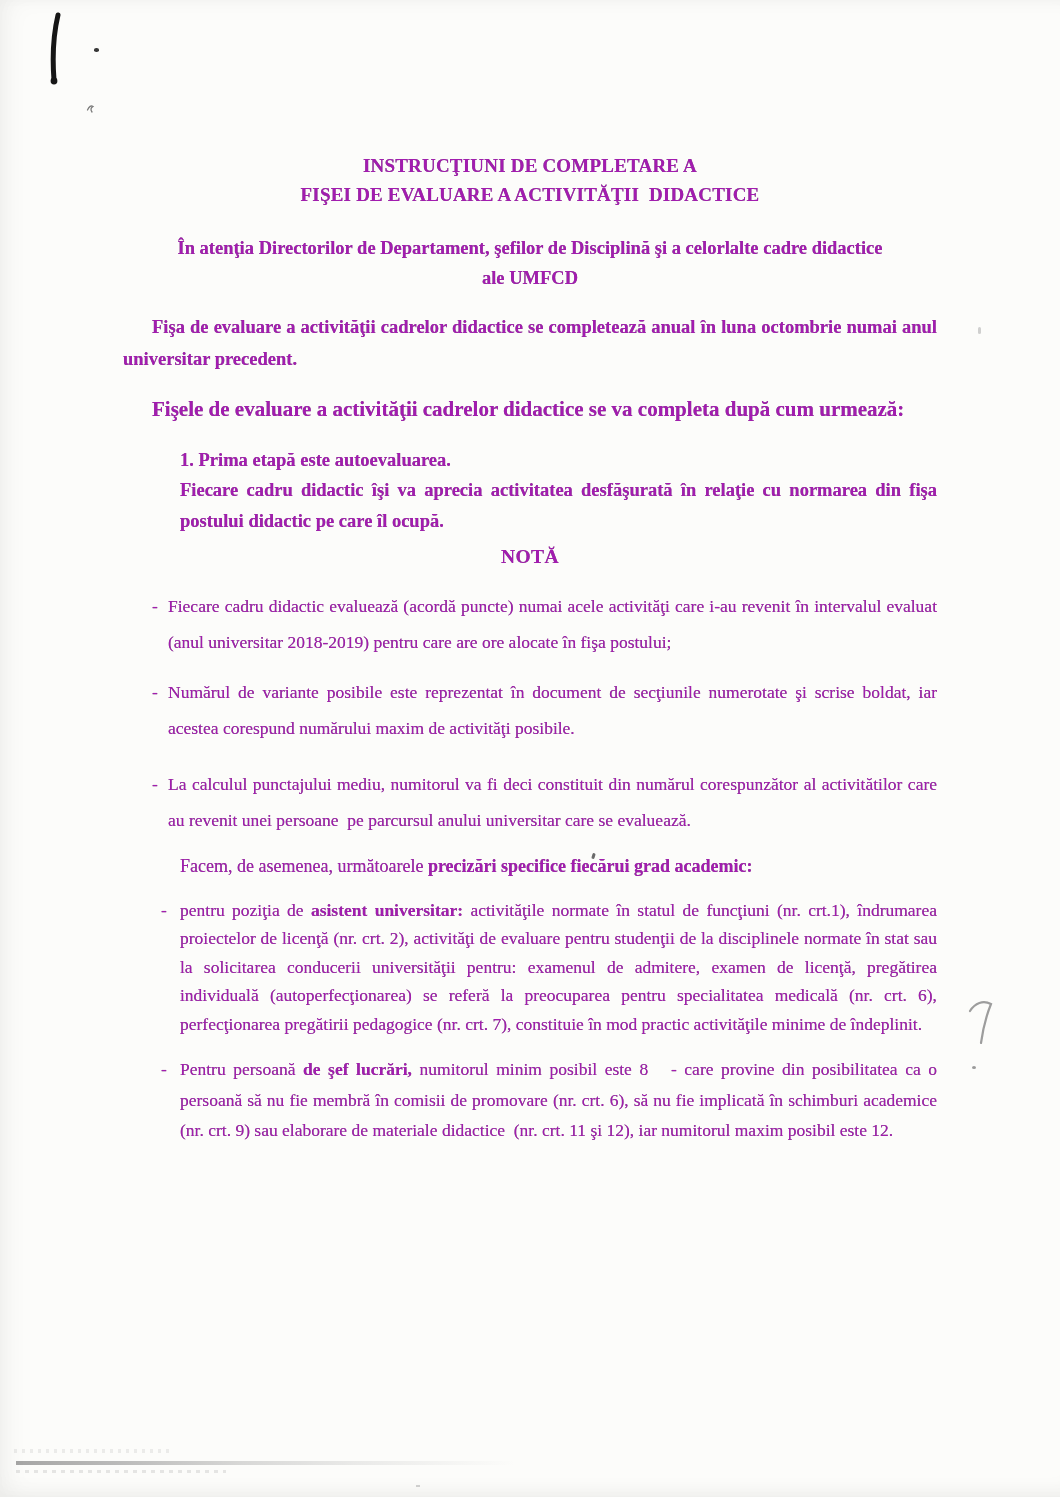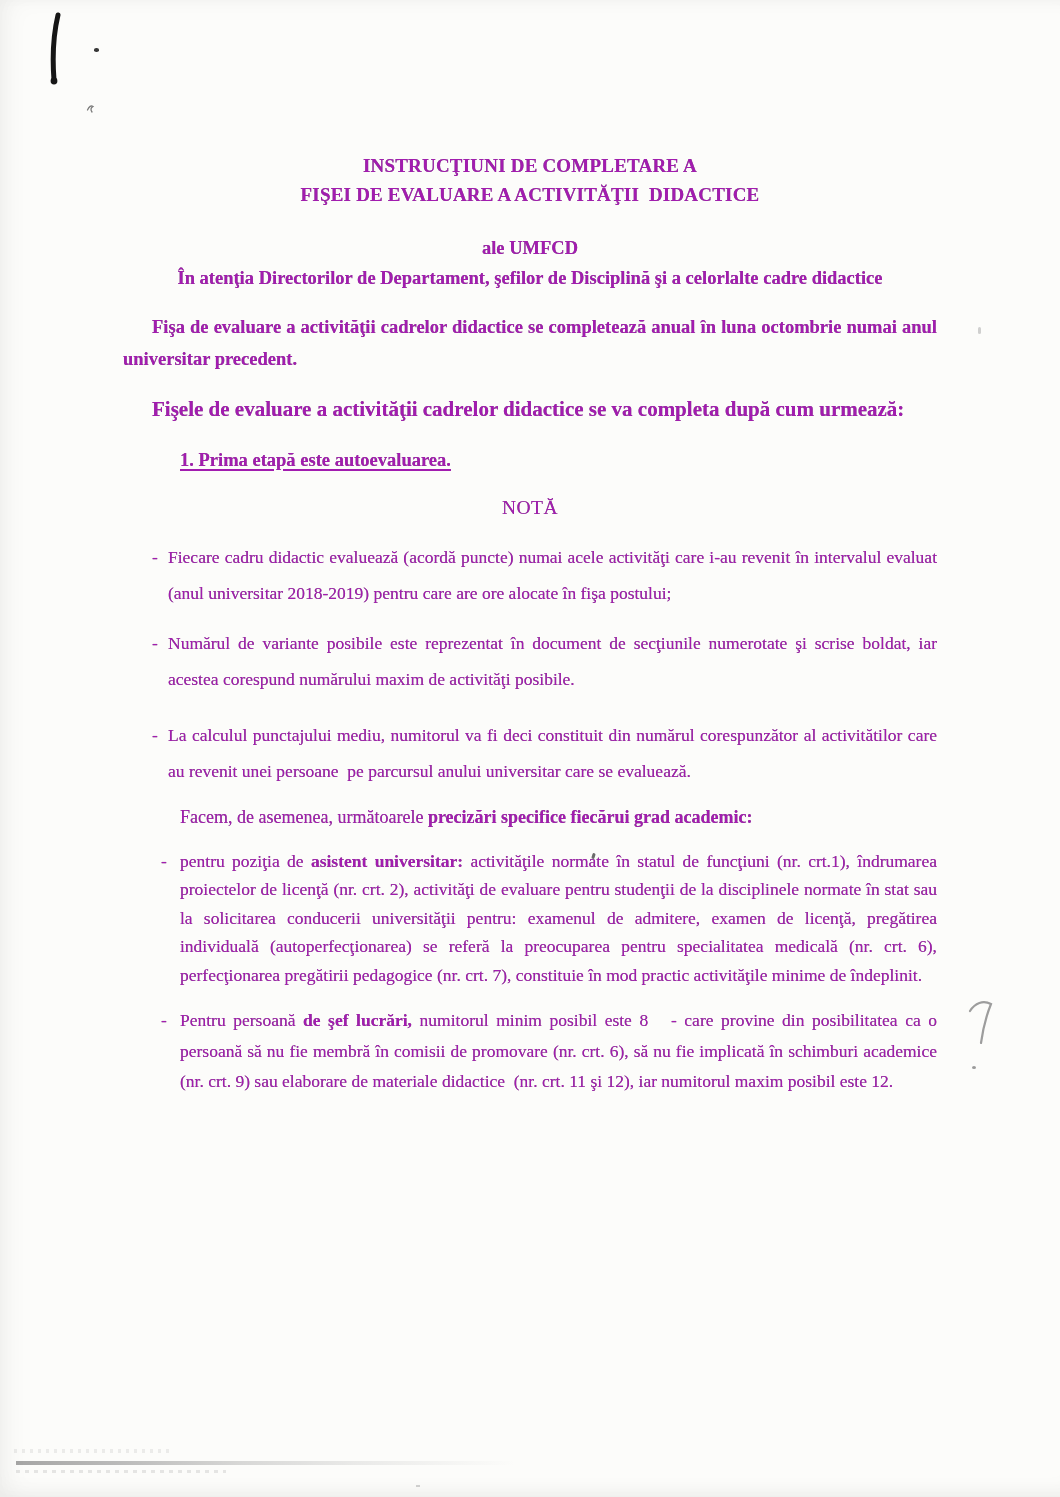--- a/index.html
+++ b/index.html
@@ -61,33 +61,33 @@
     font-weight: 700;
     text-indent: 29px;
   }
   .step-heading {
     margin-top: 14px;
     margin-left: 57px;
     font-size: 18.5px;
     line-height: 29px;
     font-weight: 700;
   }
-  .step-heading .u { text-decoration: underline; text-decoration-thickness: 2px; text-underline-offset: 3px; }
+  .step-heading .u { text-decoration-thickness: 2px; text-underline-offset: 3px; }
   .step-body {
     margin-left: 57px;
     font-size: 18.5px;
     line-height: 31.5px;
     font-weight: 700;
     text-align: justify;
   }
   .nota-heading {
-    margin-top: 18px;
+    margin-top: 4px;
     font-size: 19.5px;
     line-height: 30px;
-    font-weight: 400;
+    font-weight: 700;
     letter-spacing: .4px;
   }
   .bullet {
     position: relative;
     font-size: 17.5px;
     text-align: justify;
   }
   .bullet .dash {
     position: absolute;
     font-weight: 400;
@@ -163,32 +163,33 @@
   <div class="mark artifact-3"></div>
 
   <div class="content">
 
     <div class="doc-title t-center">
       <div>INSTRUCŢIUNI DE COMPLETARE A</div>
       <div>FIŞEI DE EVALUARE A ACTIVITĂŢII&nbsp; DIDACTICE</div>
     </div>
 
     <div class="attention t-center">
+      <div>În atenţia Directorilor de Departament, şefilor de Disciplină şi a celorlalte cadre didactice</div>
       <div>ale UMFCD</div>
-      <div>În atenţia Directorilor de Departament, şefilor de Disciplină şi a celorlalte cadre didactice</div>
     </div>
 
     <p class="para-freq">Fişa de evaluare a activităţii cadrelor didactice se completează anual în luna octombrie numai anul universitar precedent.</p>
 
     <p class="para-howto">Fişele de evaluare a activităţii cadrelor didactice se va completa după cum urmează:</p>
 
     <div class="step-heading">
       <span class="u">1. Prima etapă este autoevaluarea.</span>
     </div>
 
+    <p class="step-body" style="margin-top:0; margin-bottom:0;">Fiecare cadru didactic îşi va aprecia activitatea desfăşurată în relaţie cu normarea din fişa postului didactic pe care îl ocupă.</p>
 
     <div class="nota-heading t-center">NOTĂ</div>
 
     <div class="bullet nota-bullet b1">
       <span class="dash">-</span>
       <span>Fiecare cadru didactic evaluează (acordă puncte) numai acele activităţi care i-au revenit în intervalul evaluat (anul universitar 2018-2019) pentru care are ore alocate în fişa postului;</span>
     </div>
 
     <div class="bullet nota-bullet b2">
       <span class="dash">-</span>

